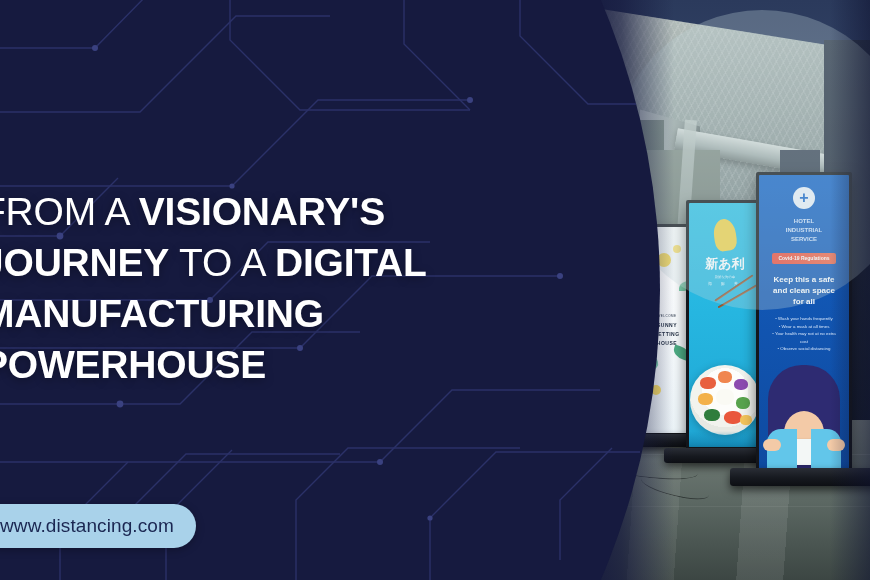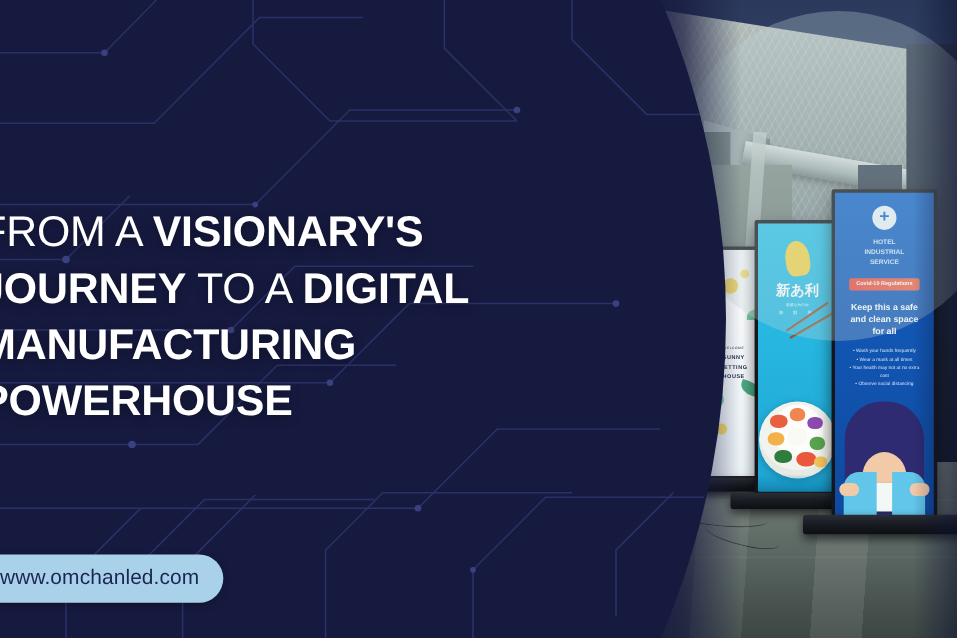--- a/index.html
+++ b/index.html
@@ -488,16 +488,16 @@
     </span>
     <span class="line">
       <span class="w-bold">MANUFACTURING</span>
     </span>
     <span class="line">
       <span class="w-bold">POWERHOUSE</span>
     </span>
   </h1>
 
   <div class="url-badge">
-    <span>www.omchanled.com</span>
+    <span>www.distancing.com</span>
   </div>
 
 </div>
 
 </body></html>

